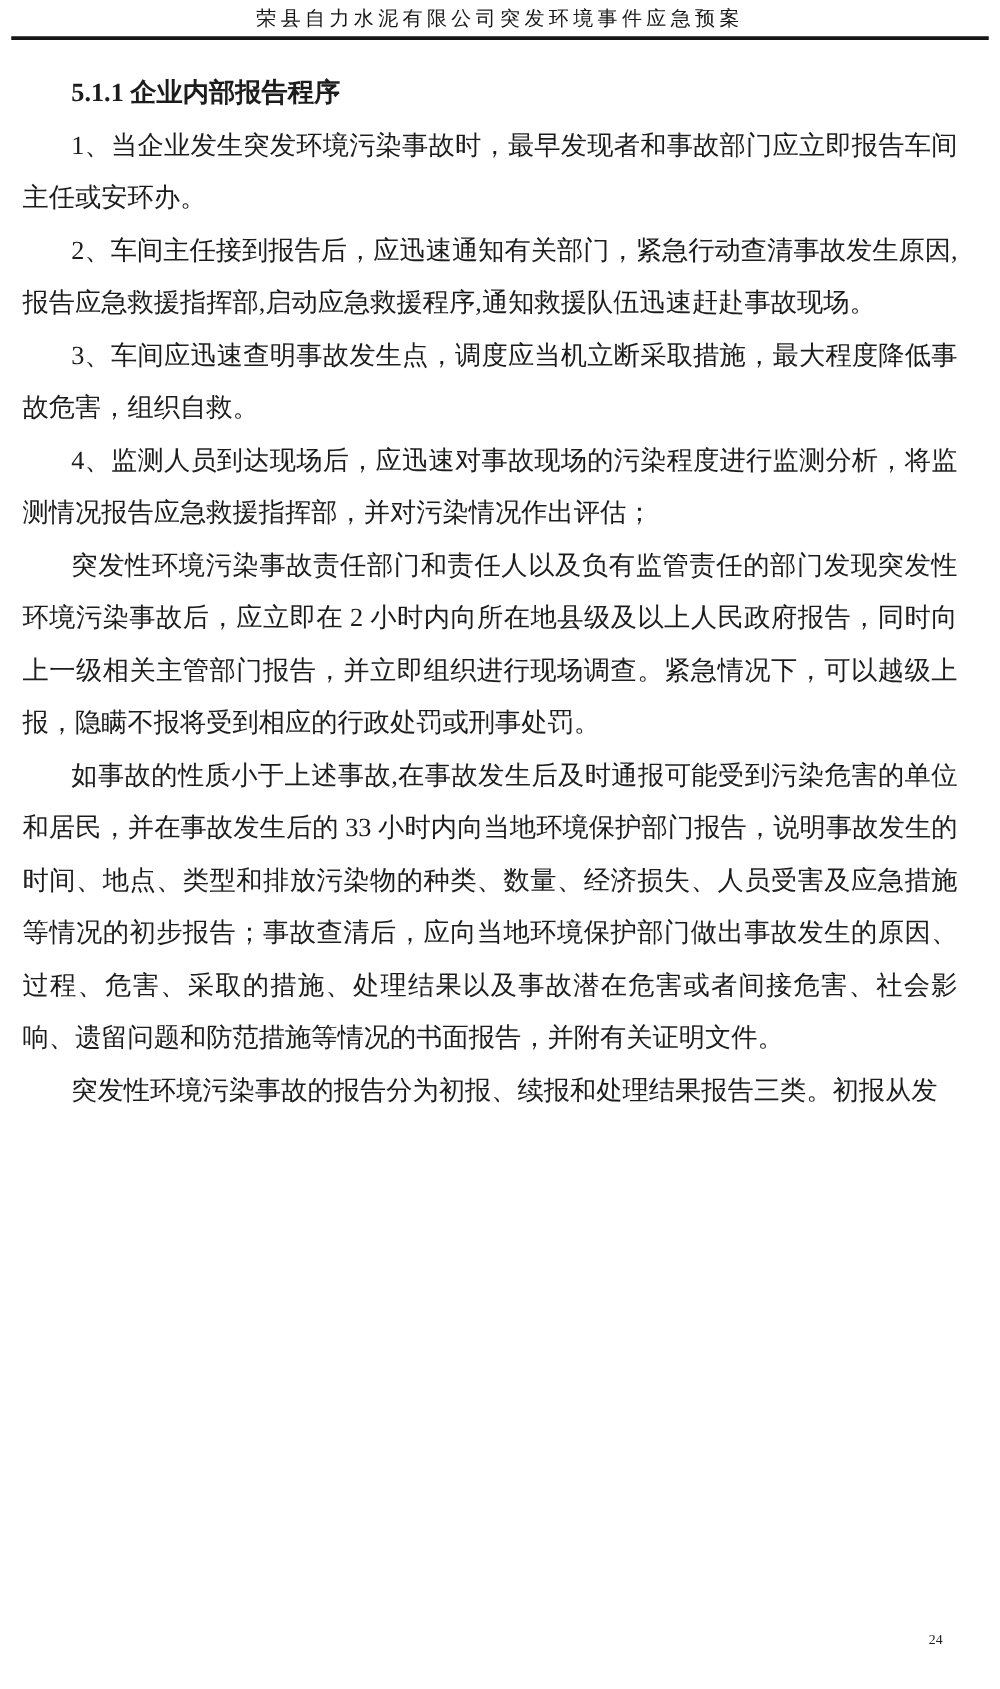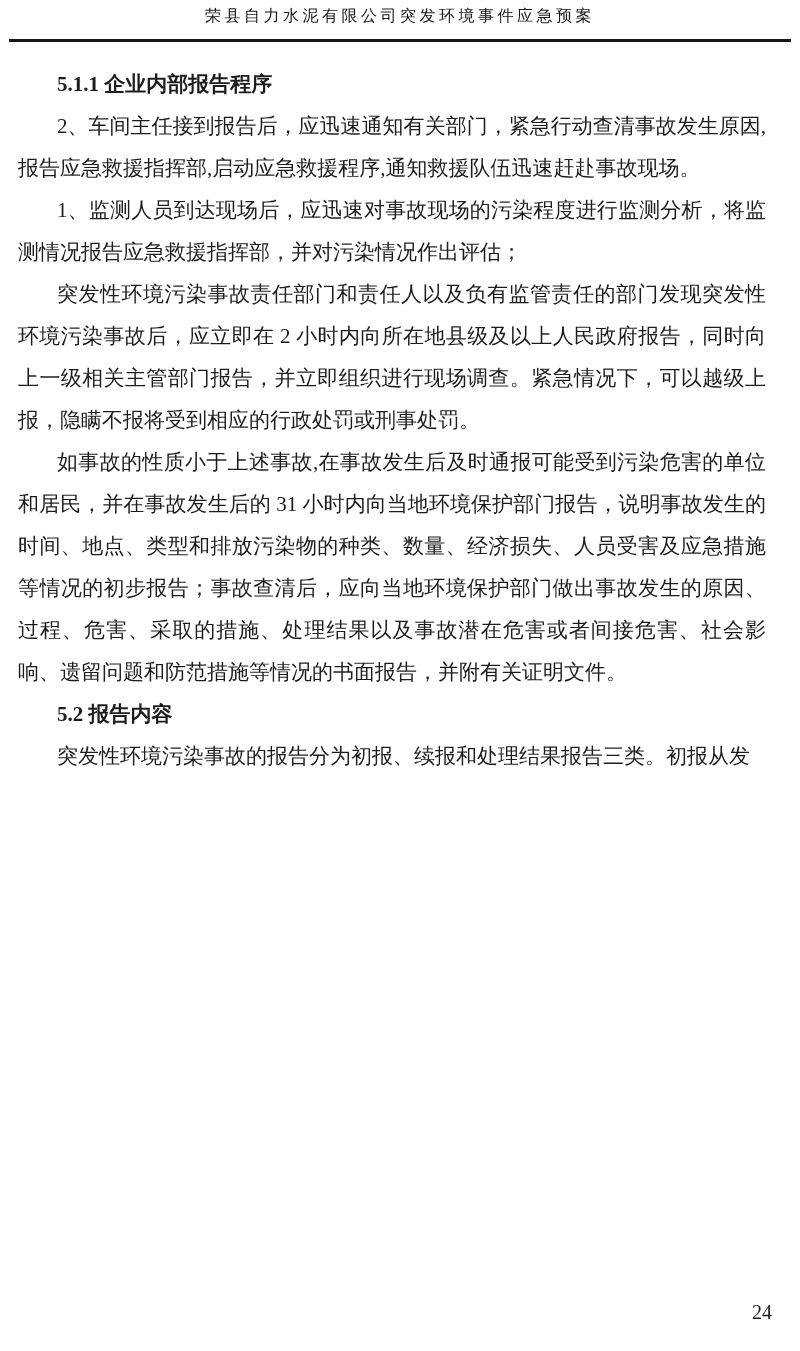--- a/index.html
+++ b/index.html
@@ -19,21 +19,21 @@
     margin: 0 9px;
     padding-top: 5px;
     border-bottom: 3px solid #161616;
     text-align: center;
   }
   .doc-title {
     display: inline-block;
     font-size: 16px;
     letter-spacing: 3.5px;
     line-height: 22px;
-    padding-bottom: 12px;
+    padding-bottom: 2px;
     color: #161616;
     white-space: nowrap;
   }
   .doc-body {
     margin: 21px 34px 0 18px;
     width: 748px;
   }
   .block {
     font-size: 21px;
     line-height: 42px;
@@ -44,36 +44,37 @@
     word-break: break-all;
   }
   .block.heading {
     font-weight: bold;
     text-align: left;
     font-family: Liberation Serif, serif;
   }
   .page-number {
     position: absolute;
     top: 1301px;
-    right: 28px;
-    font-size: 20px;
+    right: 46px;
+    font-size: 11px;
     line-height: 22px;
     color: #1c1c1c;
   }
 </style>
 </head>
 <body>
 
 <header class="page-header">
   <span class="doc-title">荣县自力水泥有限公司突发环境事件应急预案</span>
 </header>
 
 <main class="doc-body">
   <h3 class="block heading">5.1.1 企业内部报告程序</h3>
+  <p class="block">1、当企业发生突发环境污染事故时，最早发现者和事故部门应立即报告车间主任或安环办。</p>
   <p class="block">2、车间主任接到报告后，应迅速通知有关部门，紧急行动查清事故发生原因,报告应急救援指挥部,启动应急救援程序,通知救援队伍迅速赶赴事故现场。</p>
-  <p class="block">1、监测人员到达现场后，应迅速对事故现场的污染程度进行监测分析，将监测情况报告应急救援指挥部，并对污染情况作出评估；</p>
+  <p class="block">3、车间应迅速查明事故发生点，调度应当机立断采取措施，最大程度降低事故危害，组织自救。</p>
+  <p class="block">4、监测人员到达现场后，应迅速对事故现场的污染程度进行监测分析，将监测情况报告应急救援指挥部，并对污染情况作出评估；</p>
   <p class="block">突发性环境污染事故责任部门和责任人以及负有监管责任的部门发现突发性环境污染事故后，应立即在 2 小时内向所在地县级及以上人民政府报告，同时向上一级相关主管部门报告，并立即组织进行现场调查。紧急情况下，可以越级上报，隐瞒不报将受到相应的行政处罚或刑事处罚。</p>
-  <p class="block">如事故的性质小于上述事故,在事故发生后及时通报可能受到污染危害的单位和居民，并在事故发生后的 31 小时内向当地环境保护部门报告，说明事故发生的时间、地点、类型和排放污染物的种类、数量、经济损失、人员受害及应急措施等情况的初步报告；事故查清后，应向当地环境保护部门做出事故发生的原因、过程、危害、采取的措施、处理结果以及事故潜在危害或者间接危害、社会影响、遗留问题和防范措施等情况的书面报告，并附有关证明文件。</p>
-  <h3 class="block heading">5.2 报告内容</h3>
+  <p class="block">如事故的性质小于上述事故,在事故发生后及时通报可能受到污染危害的单位和居民，并在事故发生后的 33 小时内向当地环境保护部门报告，说明事故发生的时间、地点、类型和排放污染物的种类、数量、经济损失、人员受害及应急措施等情况的初步报告；事故查清后，应向当地环境保护部门做出事故发生的原因、过程、危害、采取的措施、处理结果以及事故潜在危害或者间接危害、社会影响、遗留问题和防范措施等情况的书面报告，并附有关证明文件。</p>
   <p class="block">突发性环境污染事故的报告分为初报、续报和处理结果报告三类。初报从发</p>
 </main>
 
 <div class="page-number">24</div>
 
 </body></html>

